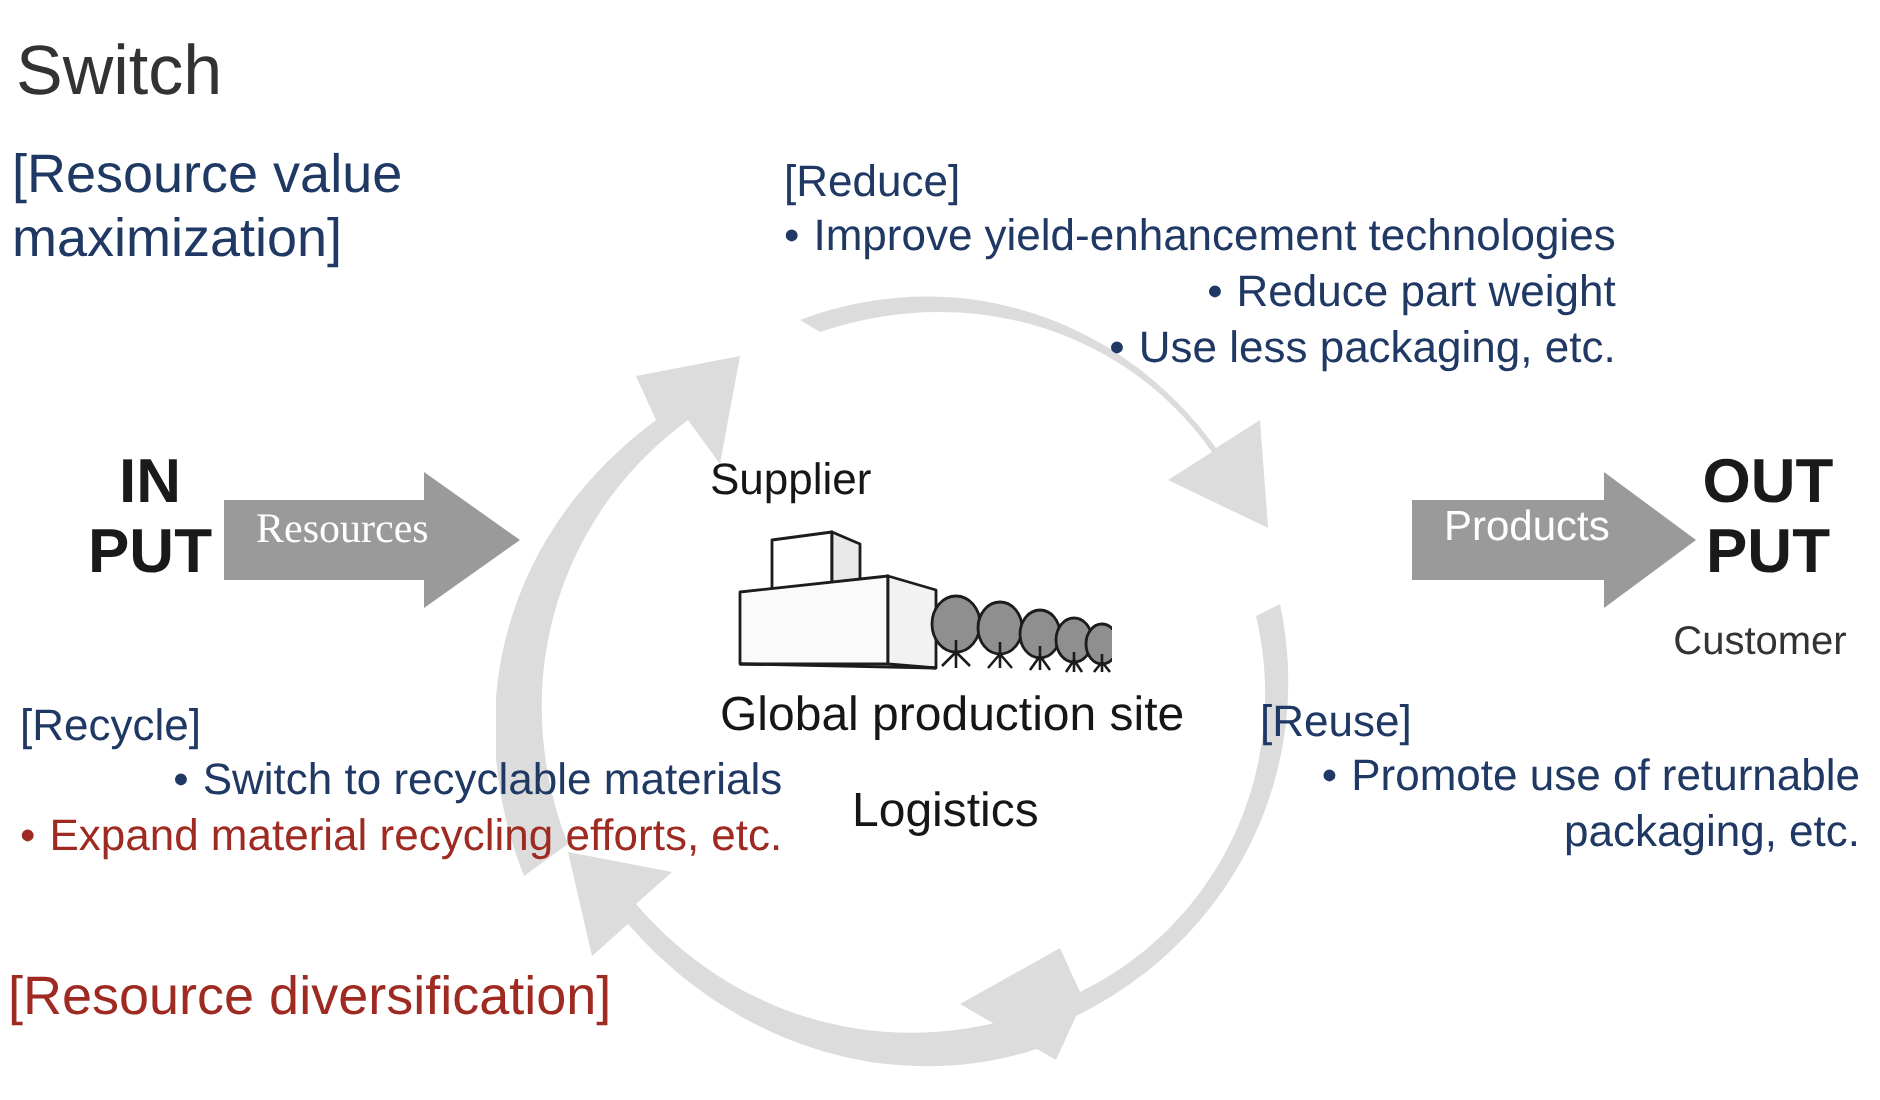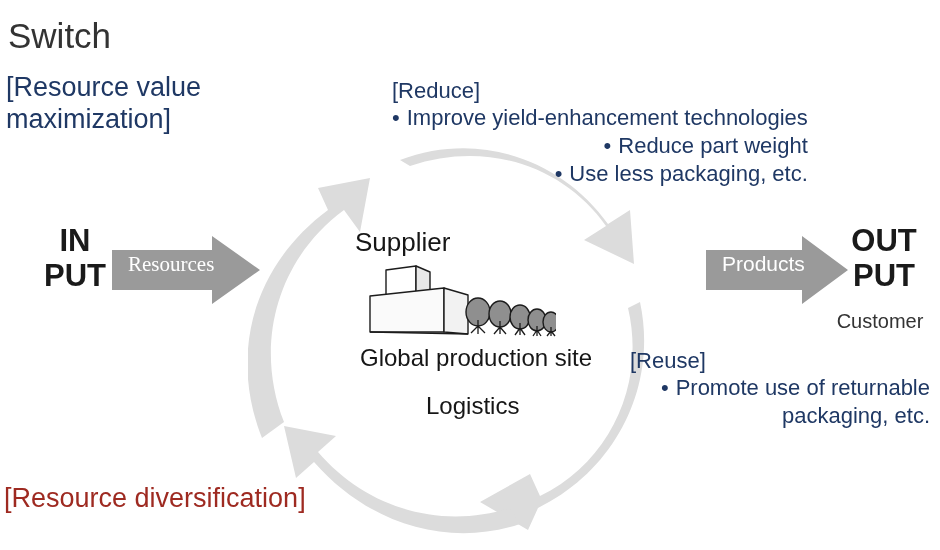--- a/index.html
+++ b/index.html
@@ -86,21 +86,21 @@
   }
 
   
   #cycle-svg { left: 248px; top: 140px; }
 
   
   #factory-svg { left: 356px; top: 262px; }
 
   
   .center-label {
-    font-size: 26px;
+    font-size: 22px;
     color: #161616;
     white-space: nowrap;
   }
   #label-supplier     { left: 355px; top: 227px; }
   #label-group        { left: 478px; top: 227px; }
   #label-production   { left: 360px; top: 344px; font-size: 24px; }
   #label-logistics    { left: 426px; top: 392px; font-size: 24px; }
 
   
   .block-head {
@@ -246,20 +246,27 @@
 
   <div class="abs" id="reduce-block">
     <div class="block-head">[Reduce]</div>
     <ul class="block-list">
       <li>Improve yield-enhancement technologies</li>
       <li>Reduce part weight</li>
       <li>Use less packaging, etc.</li>
     </ul>
   </div>
 
+  <div class="abs" id="recycle-block">
+    <div class="block-head">[Recycle]</div>
+    <ul class="block-list">
+      <li>Switch to recyclable materials</li>
+      <li class="accent">Expand material recycling efforts, etc.</li>
+    </ul>
+  </div>
 
   <div class="abs" id="reuse-block">
     <div class="block-head">[Reuse]</div>
     <ul class="block-list">
       <li class="wrap">Promote use of returnable packaging, etc.</li>
     </ul>
   </div>
 
   <div class="abs" id="diversification-label">[Resource diversification]</div>
 

